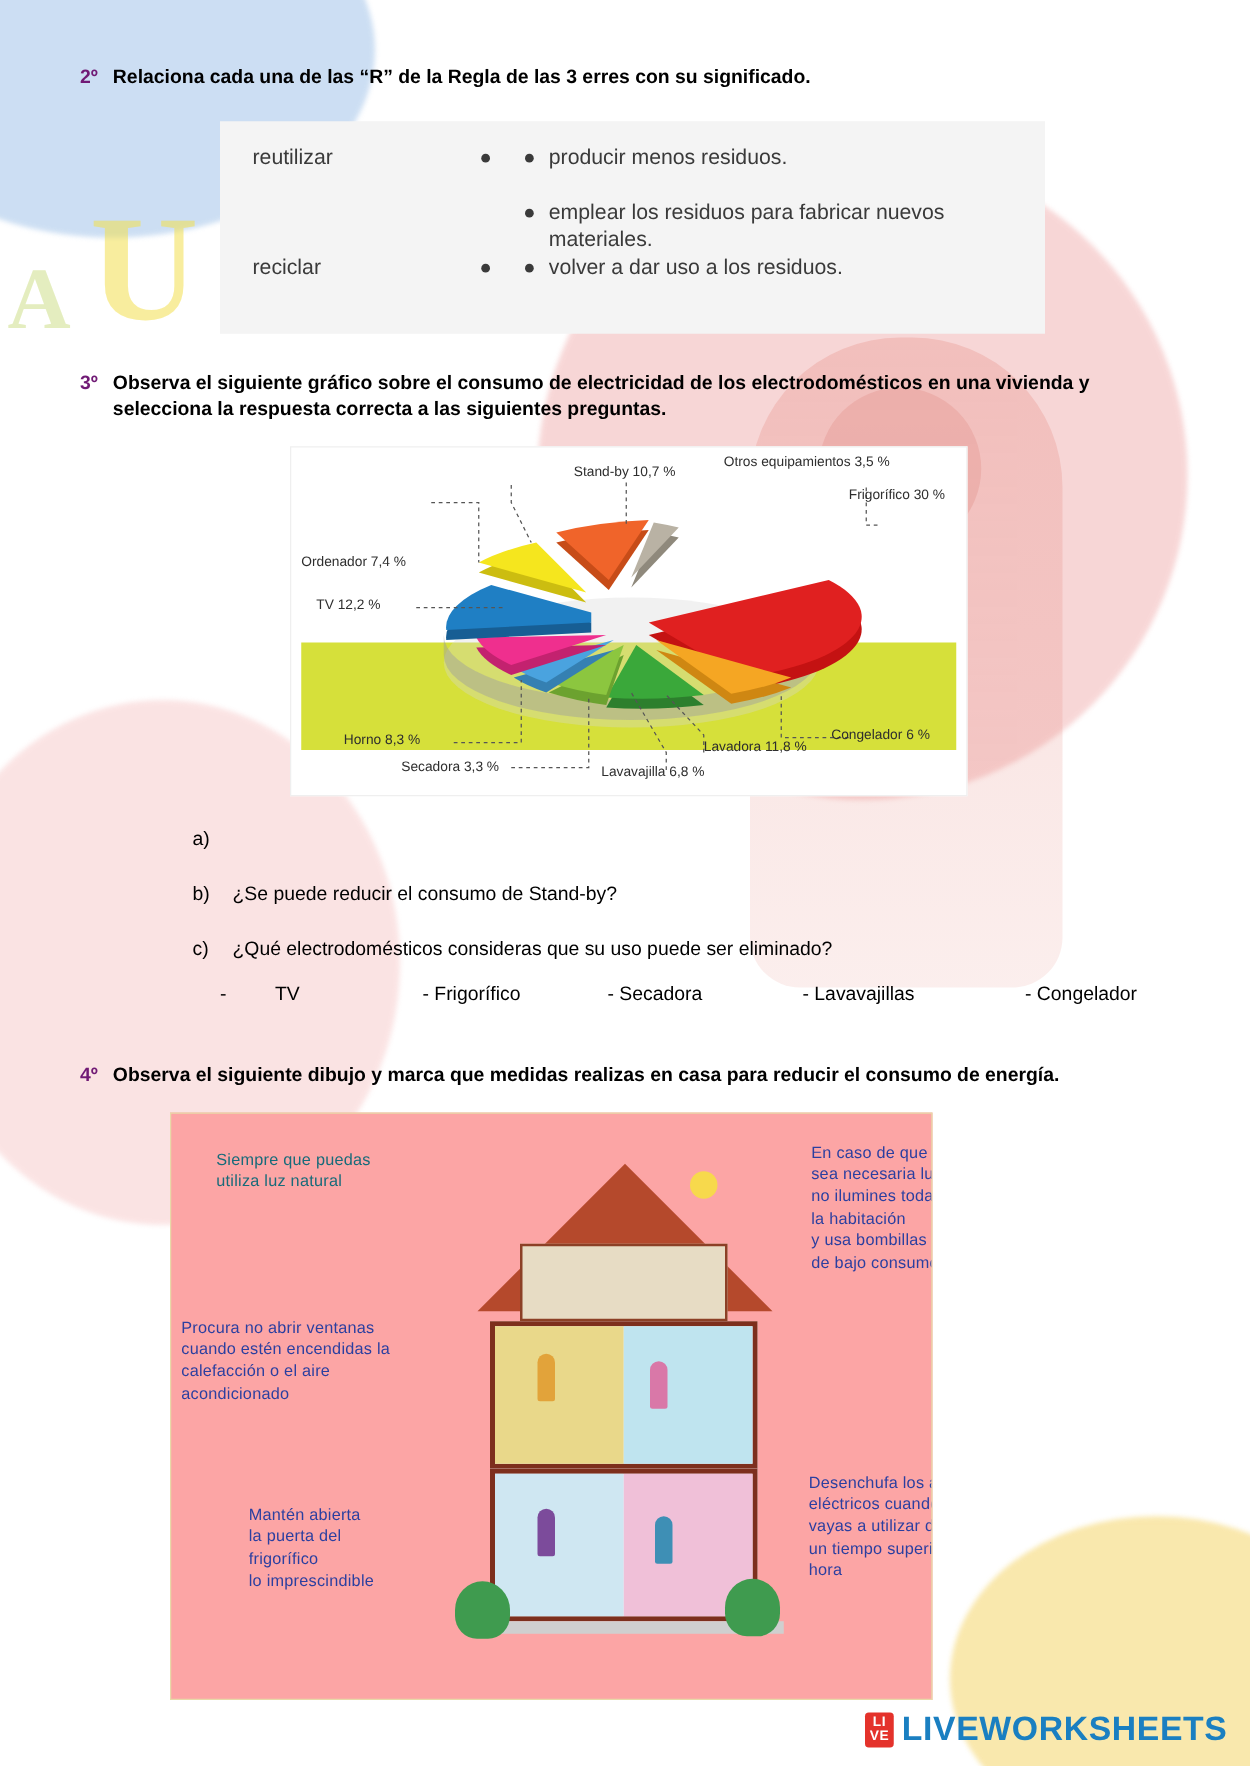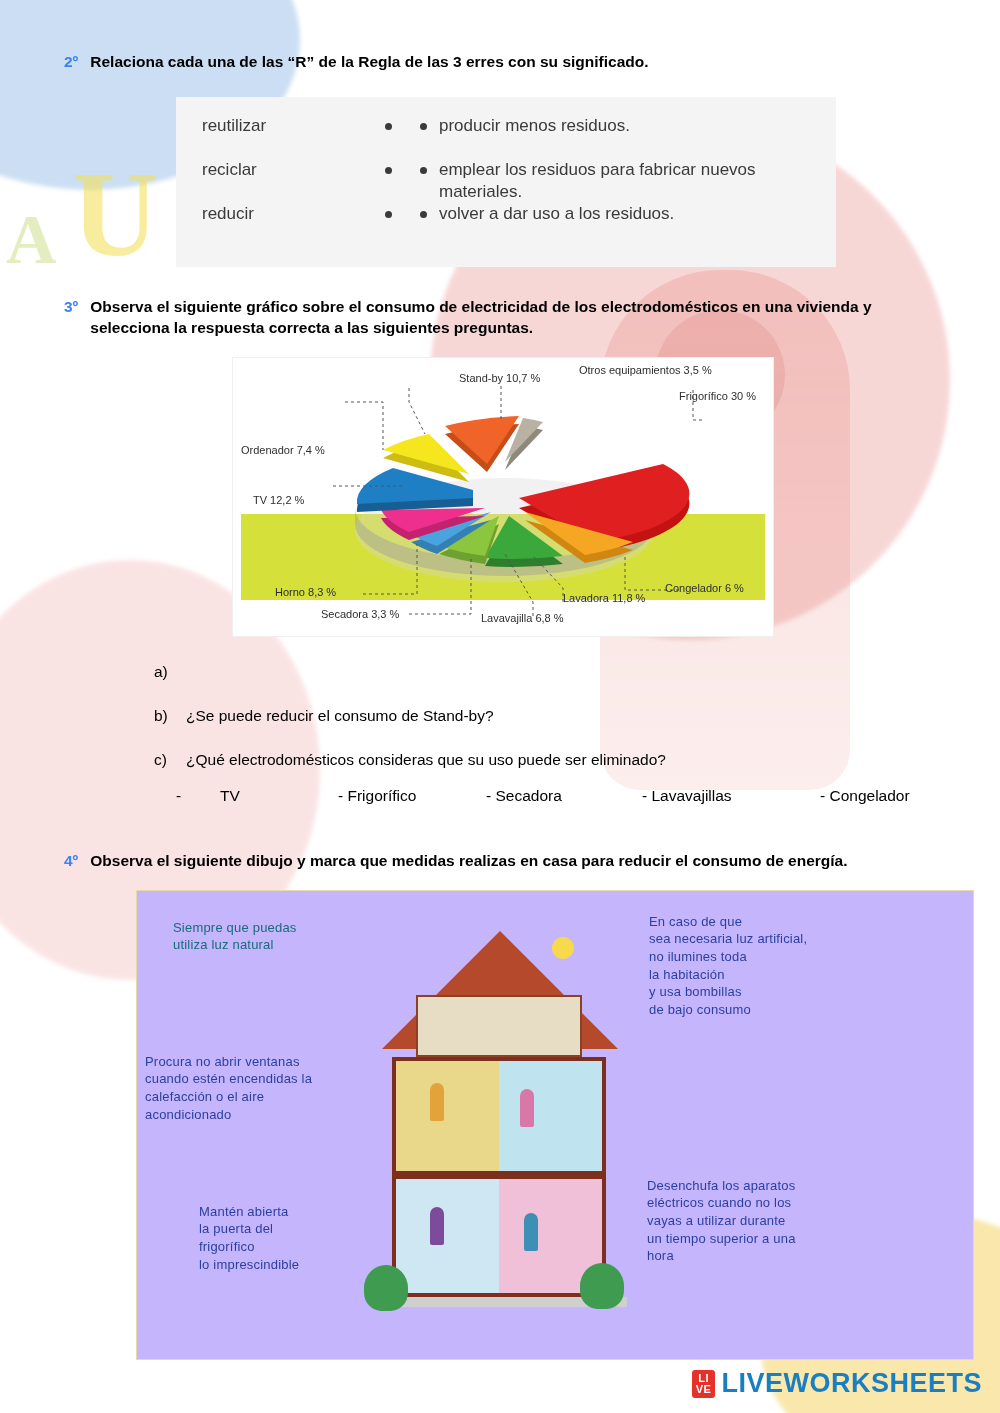--- a/index.html
+++ b/index.html
@@ -96,21 +96,21 @@
   }
 
   .q-row {
     display: flex;
     align-items: flex-start;
     gap: 12px;
   }
   .q-num {
     font-weight: bold;
     font-size: 15.5px;
-    color: #3b82f6;
+    color: #701a75;
     flex: 0 0 auto;
     padding-top: 1px;
   }
   .q-text {
     font-weight: bold;
     font-size: 15.5px;
     color: #000;
     line-height: 1.35;
   }
 
@@ -209,24 +209,24 @@
   .opt-dash { width: 44px; }
   .opt1 { width: 118px; }
   .opt2 { width: 148px; }
   .opt3 { width: 156px; }
   .opt4 { width: 178px; }
 
   
   .ex4 { margin-top: 46px; }
   .house-fig {
     margin: 18px 0 0 72px;
-    width: 838px;
+    width: 610px;
     height: 470px;
     border: 1px solid #e8d9a8;
-    background: #c4b5fd;
+    background: #fca5a5;
     position: relative;
     box-sizing: border-box;
     overflow: hidden;
   }
   .house-note {
     position: absolute;
     font-size: 13px;
     line-height: 1.35;
     color: #2b3fa0;
     font-family: "Liberation Sans", sans-serif;
@@ -360,24 +360,20 @@
     <div class="match-box">
       <div class="match-left">
         <div class="match-item">
           <span class="label">reutilizar</span>
           <span class="dot"></span>
         </div>
         <div class="match-item">
           <span class="label">reciclar</span>
           <span class="dot"></span>
         </div>
-        <div class="match-item">
-          <span class="label">reducir</span>
-          <span class="dot"></span>
-        </div>
       </div>
       <div class="match-right">
         <div class="match-item">
           <span class="dot"></span>
           <span>producir menos residuos.</span>
         </div>
         <div class="match-item">
           <span class="dot"></span>
           <span>emplear los residuos para fabricar nuevos materiales.</span>
         </div>
@@ -465,21 +461,21 @@
           <path d="M300 258 L300 244 L272 196"></path>
           <path d="M330 244 L330 230 L300 198"></path>
           <path d="M446 232 L392 232 L392 196"></path>
         </g>
       </svg>
 
       <div class="chart-label" style="left:226px; top:14px;">Stand-by 10,7 %</div>
       <div class="chart-label" style="left:346px; top:6px;">Otros equipamientos 3,5 %</div>
       <div class="chart-label" style="left:446px; top:32px;">Frigorífico 30 %</div>
       <div class="chart-label" style="left:8px;  top:38px;margin-top:48px;">Ordenador 7,4 %</div>
-      <div class="chart-label" style="left:20px; top:120px;margin-top:16px;">TV 12,2 %</div>
+      <div class="chart-label" style="left:20px; top:120px;">TV 12,2 %</div>
       <div class="chart-label" style="left:42px; top:228px;">Horno 8,3 %</div>
       <div class="chart-label" style="left:88px; top:250px;">Secadora 3,3 %</div>
       <div class="chart-label" style="left:248px;top:254px;">Lavavajilla 6,8 %</div>
       <div class="chart-label" style="left:330px;top:234px;">Lavadora 11,8 %</div>
       <div class="chart-label" style="left:432px;top:224px;">Congelador 6 %</div>
     </figure>
 
     <div class="qlist">
       <div class="qsub">
         <span class="marker">a)</span>

